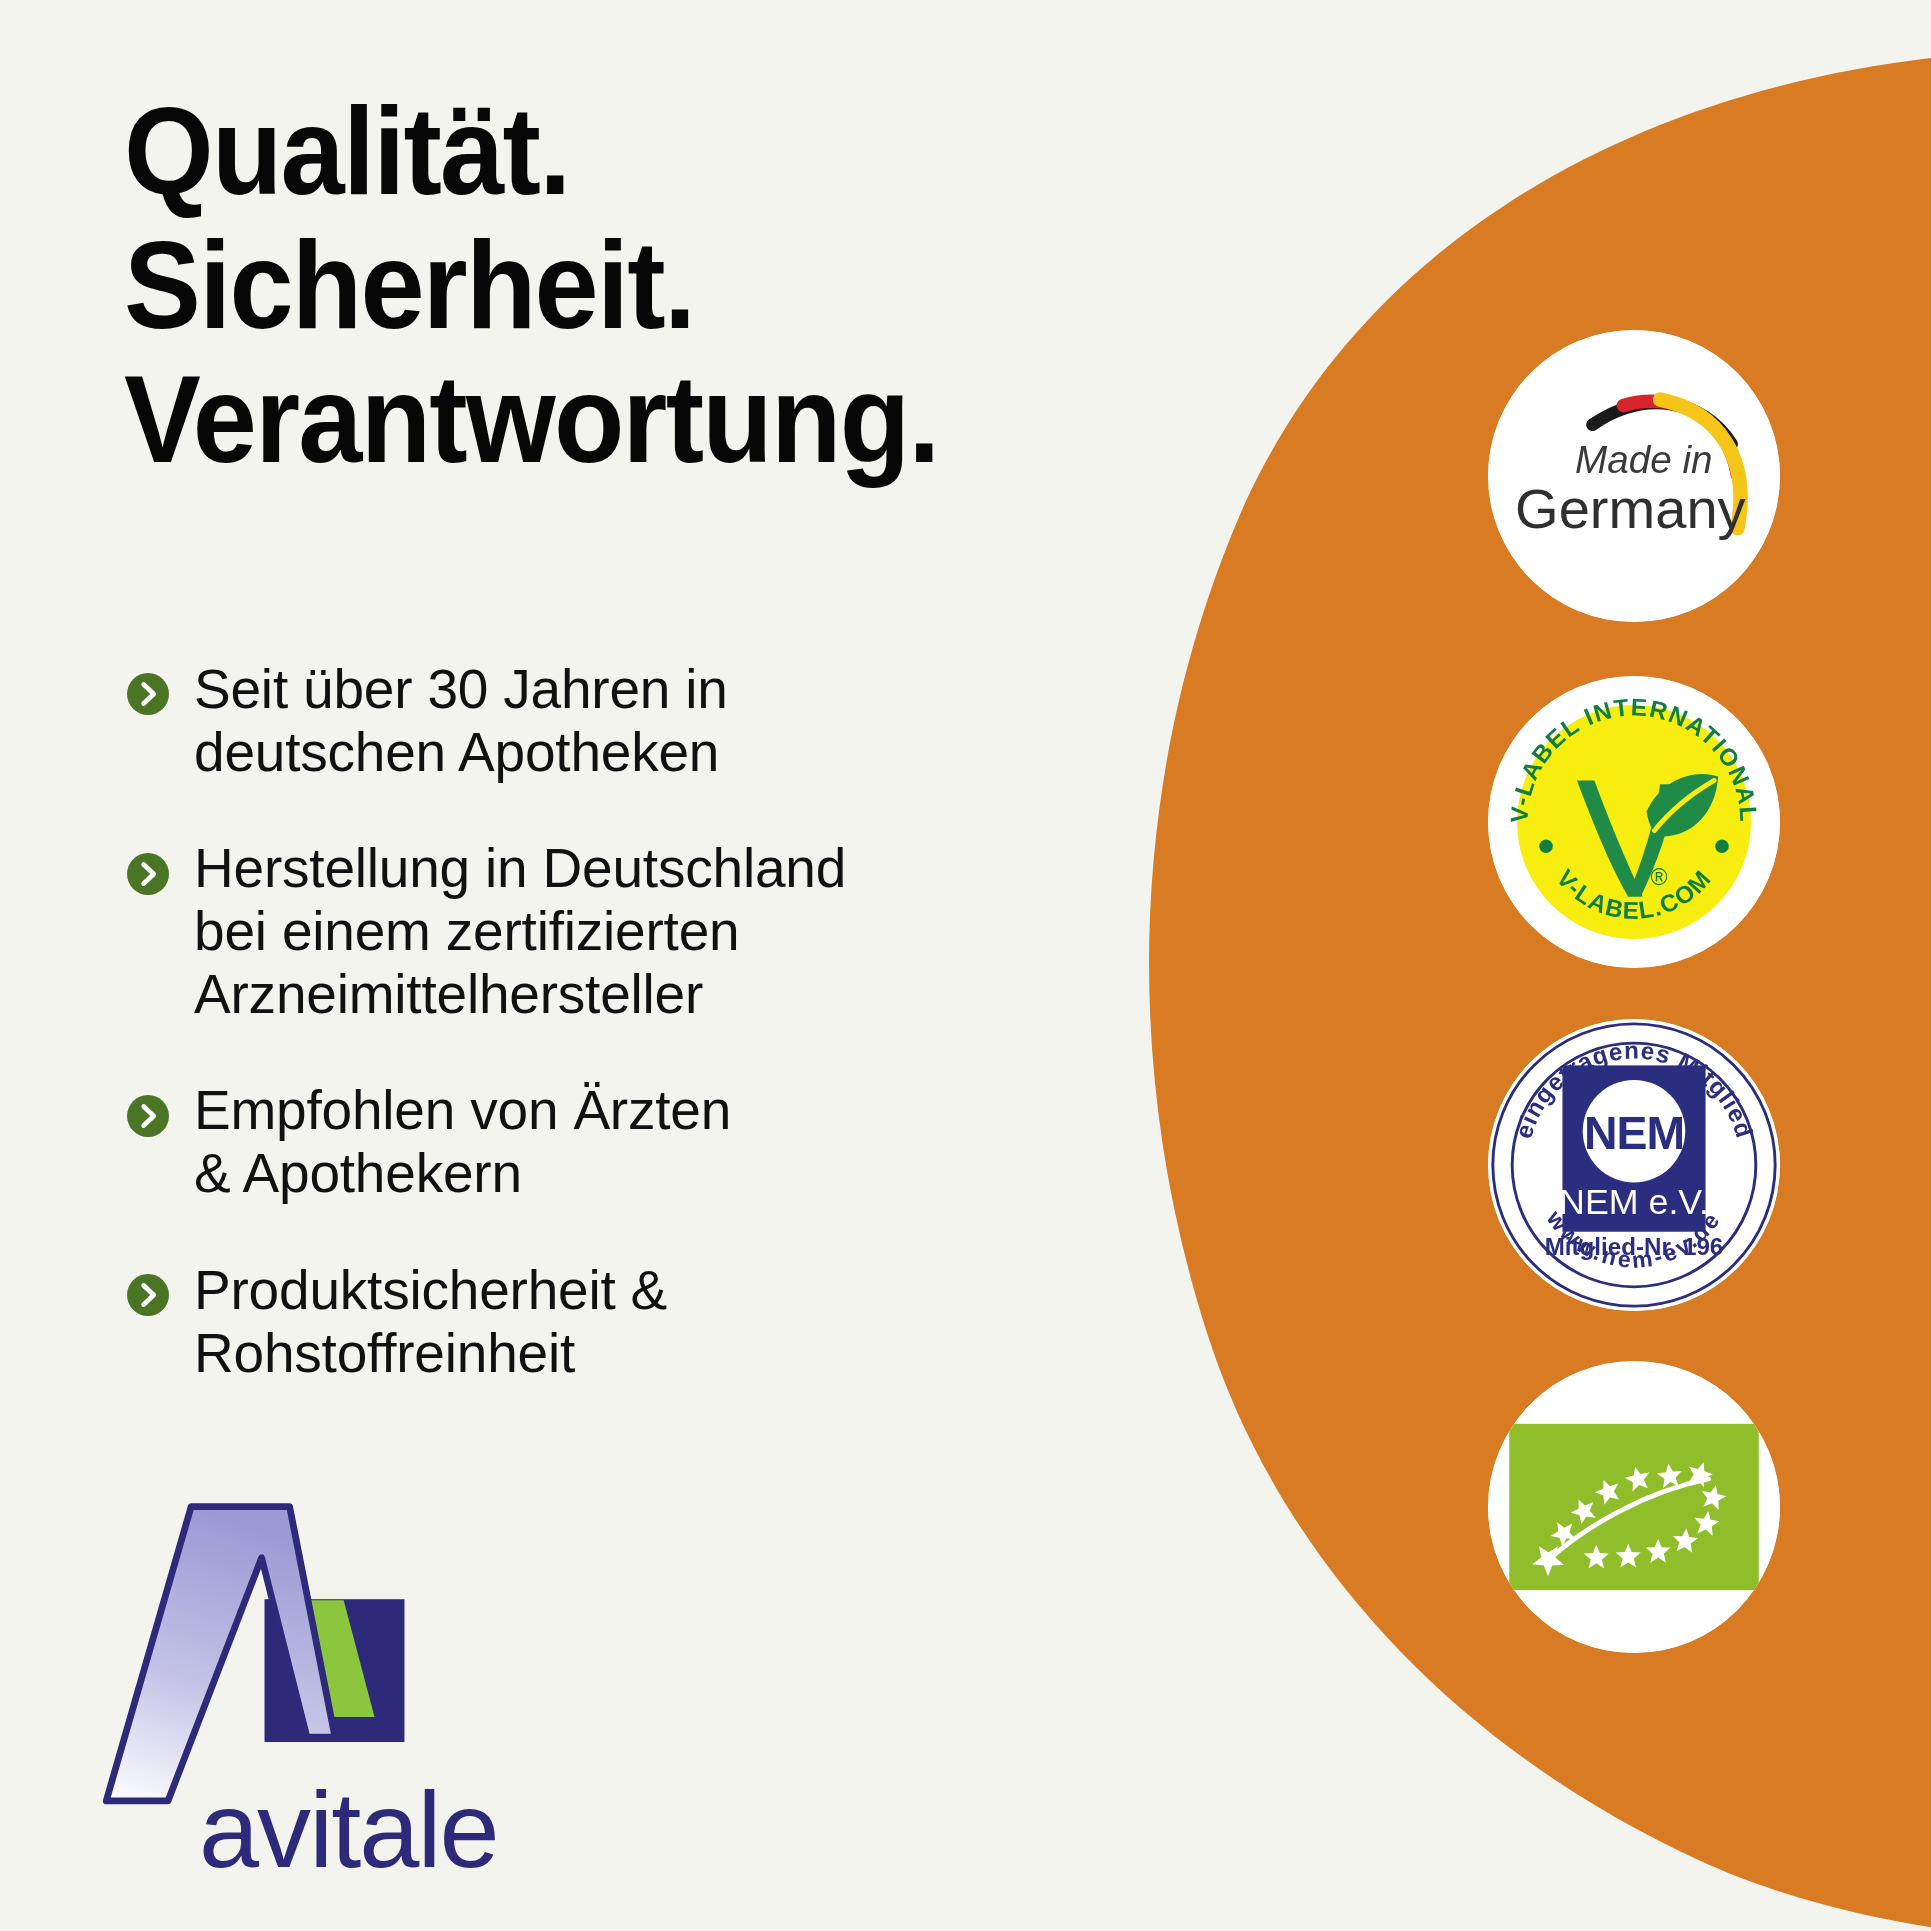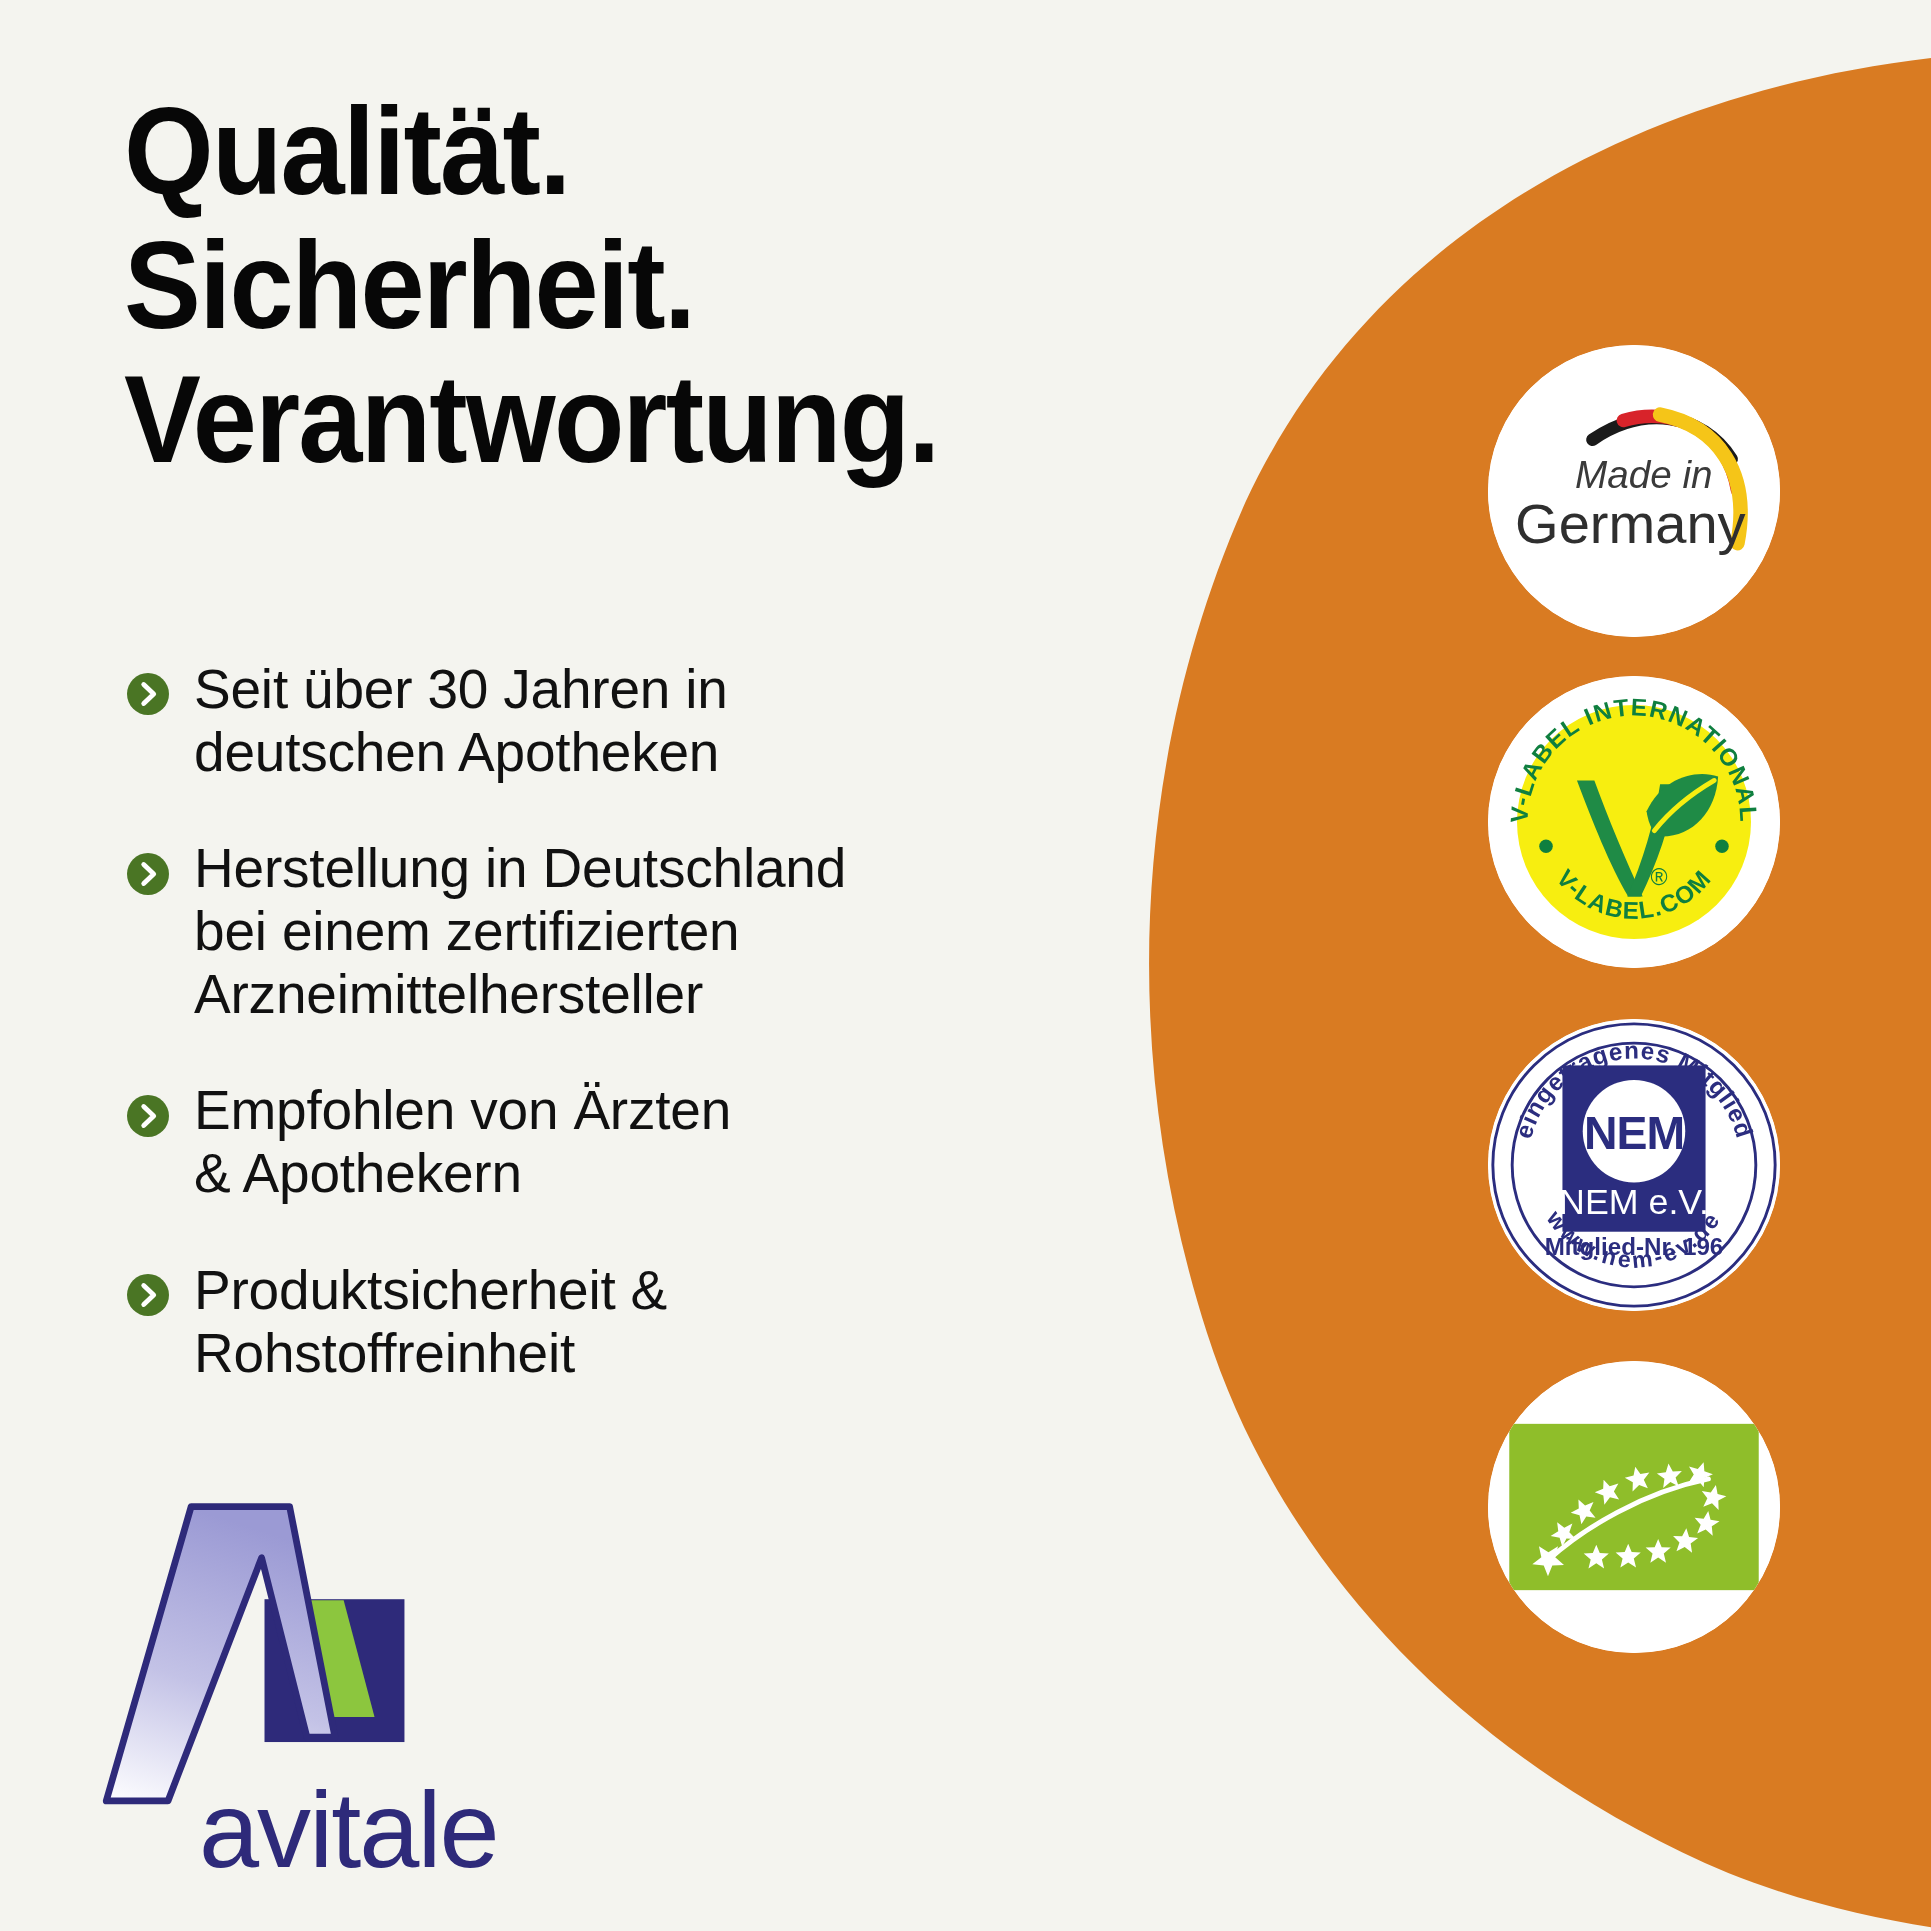--- a/index.html
+++ b/index.html
@@ -70,21 +70,21 @@
   }
 
   
   .badge{
     position:absolute;
     border-radius:50%;
     background:#ffffff;
     display:flex;align-items:center;justify-content:center;
     overflow:hidden;
   }
-  #badge-made-in-germany{left:1488px;top:345px;width:292px;height:292px;}
+  #badge-made-in-germany{left:1488px;top:330px;width:292px;height:292px;}
   #badge-v-label        {left:1488px;top:676px;width:292px;height:292px;}
   #badge-nem            {left:1488px;top:1019px;width:292px;height:292px;}
   #badge-eu-organic     {left:1488px;top:1361px;width:292px;height:292px;}
 </style>
 </head>
 <body>
 
 <div id="stage">
 
   <svg class="blob-layer" viewBox="0 0 2000 2000" preserveAspectRatio="none">

